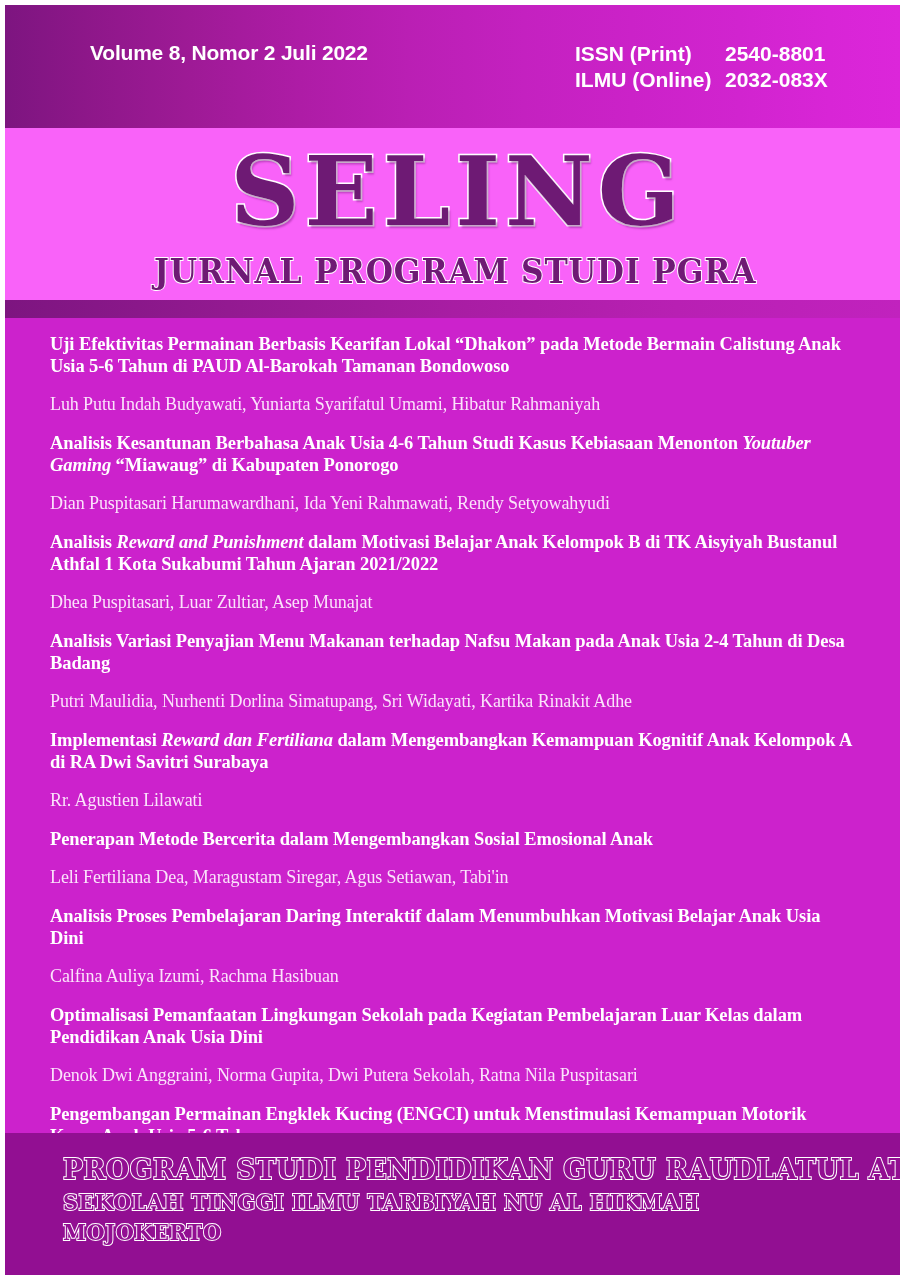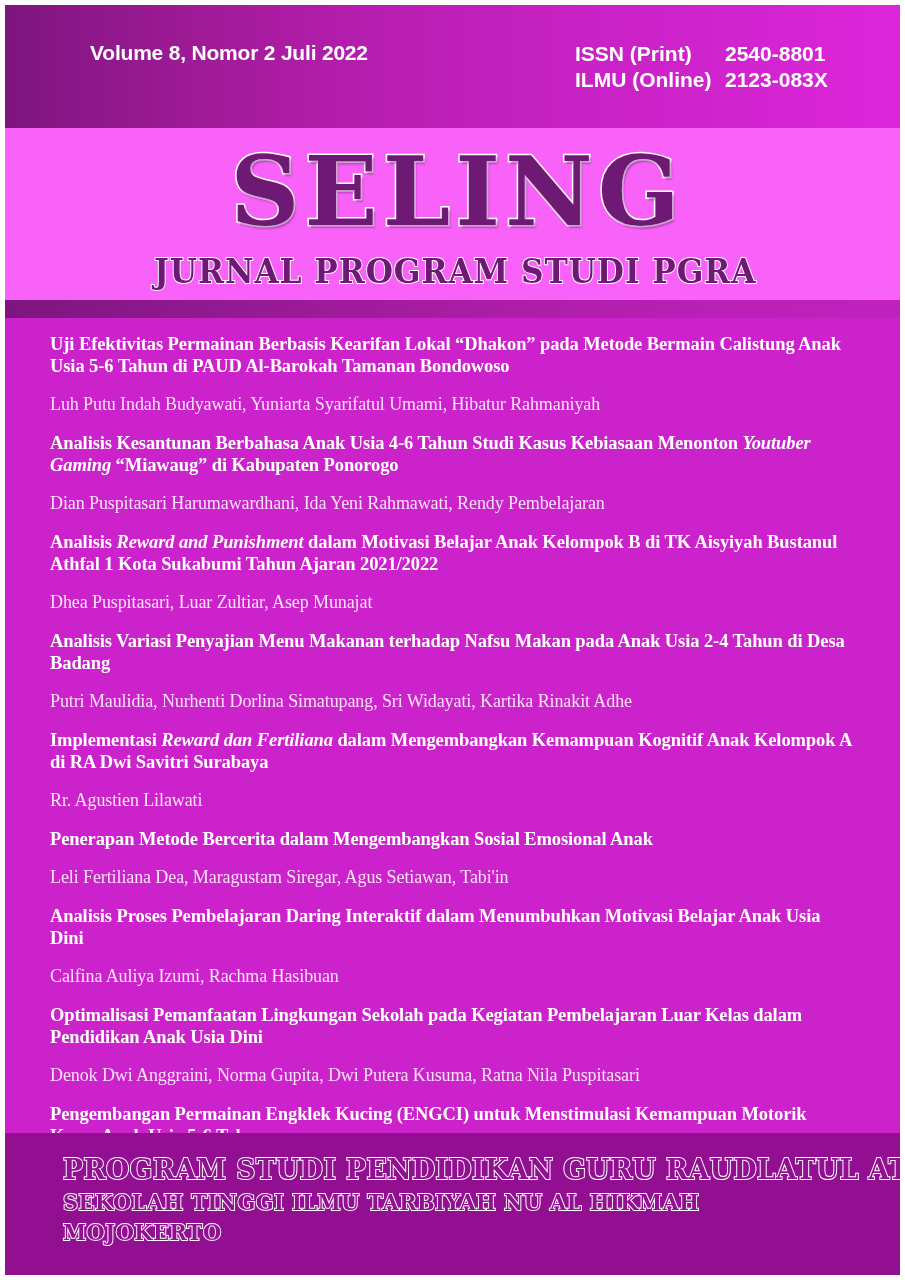--- a/index.html
+++ b/index.html
@@ -230,41 +230,41 @@
 <div class="cover">
 
   <div class="masthead">
     <div class="masthead-inner">
       <div class="volume-line">Volume 8, Nomor 2 Juli 2022</div>
       <div class="issn-block">
         <span class="issn-row">
           <span class="issn-label">ISSN (Print)</span><span class="issn-value">2540-8801</span>
         </span>
         <span class="issn-row">
-          <span class="issn-label">ILMU (Online)</span><span class="issn-value">2123-083X</span>
+          <span class="issn-label">ILMU (Online)</span><span class="issn-value">2032-083X</span>
         </span>
       </div>
     </div>
   </div>
 
   <div class="title-banner">
     <div class="seling-title">SELING</div>
     <div class="seling-sub">JURNAL PROGRAM STUDI PGRA</div>
   </div>
   <div class="banner-sep"></div>
 
   <div class="toc">
 
   <div class="article">
         <div class="art-title">Uji Efektivitas Permainan Berbasis Kearifan Lokal “Dhakon” pada Metode Bermain Calistung Anak Usia 5-6 Tahun di PAUD Al-Barokah Tamanan Bondowoso</div>
         <div class="art-authors">Luh Putu Indah Budyawati, Yuniarta Syarifatul Umami, Hibatur Rahmaniyah</div>
       </div>
       <div class="article">
         <div class="art-title">Analisis Kesantunan Berbahasa Anak Usia 4-6 Tahun Studi Kasus Kebiasaan Menonton <em>Youtuber Gaming</em> “Miawaug” di Kabupaten Ponorogo</div>
-        <div class="art-authors">Dian Puspitasari Harumawardhani, Ida Yeni Rahmawati, Rendy Pembelajaran</div>
+        <div class="art-authors">Dian Puspitasari Harumawardhani, Ida Yeni Rahmawati, Rendy Setyowahyudi</div>
       </div>
       <div class="article">
         <div class="art-title">Analisis <em>Reward and Punishment</em> dalam Motivasi Belajar Anak Kelompok B di TK Aisyiyah Bustanul Athfal 1 Kota Sukabumi Tahun Ajaran 2021/2022</div>
         <div class="art-authors">Dhea Puspitasari, Luar Zultiar, Asep Munajat</div>
       </div>
       <div class="article">
         <div class="art-title">Analisis Variasi Penyajian Menu Makanan terhadap Nafsu Makan pada Anak Usia 2-4 Tahun di Desa Badang</div>
         <div class="art-authors">Putri Maulidia, Nurhenti Dorlina Simatupang, Sri Widayati, Kartika Rinakit Adhe</div>
       </div>
       <div class="article">
@@ -274,21 +274,21 @@
       <div class="article">
         <div class="art-title">Penerapan Metode Bercerita dalam Mengembangkan Sosial Emosional Anak</div>
         <div class="art-authors">Leli Fertiliana Dea, Maragustam Siregar, Agus Setiawan, Tabi'in</div>
       </div>
       <div class="article">
         <div class="art-title">Analisis Proses Pembelajaran Daring Interaktif dalam Menumbuhkan Motivasi Belajar Anak Usia Dini</div>
         <div class="art-authors">Calfina Auliya Izumi, Rachma Hasibuan</div>
       </div>
       <div class="article">
         <div class="art-title">Optimalisasi Pemanfaatan Lingkungan Sekolah pada Kegiatan Pembelajaran Luar Kelas dalam Pendidikan Anak Usia Dini</div>
-        <div class="art-authors">Denok Dwi Anggraini, Norma Gupita, Dwi Putera Kusuma, Ratna Nila Puspitasari</div>
+        <div class="art-authors">Denok Dwi Anggraini, Norma Gupita, Dwi Putera Sekolah, Ratna Nila Puspitasari</div>
       </div>
       <div class="article">
         <div class="art-title">Pengembangan Permainan Engklek Kucing (ENGCI) untuk Menstimulasi Kemampuan Motorik Kasar Anak Usia 5-6 Tahun</div>
         <div class="art-authors">Choirinah Azizah Uswatun Hasanah, Dewi Komalasari, Wulan Patria Saroinsong, Mallevi Agustin Ningrum</div>
       </div>
       <div class="article">
         <div class="art-title">Pengembangan Media Video Animasi Mengenal Sampah untuk Membangun Karakter Peduli Lingkungan Anak Usia Dini</div>
         <div class="art-authors">Khusniyati Masykuroh, Khairunnisa</div>
       </div>
     </div>

